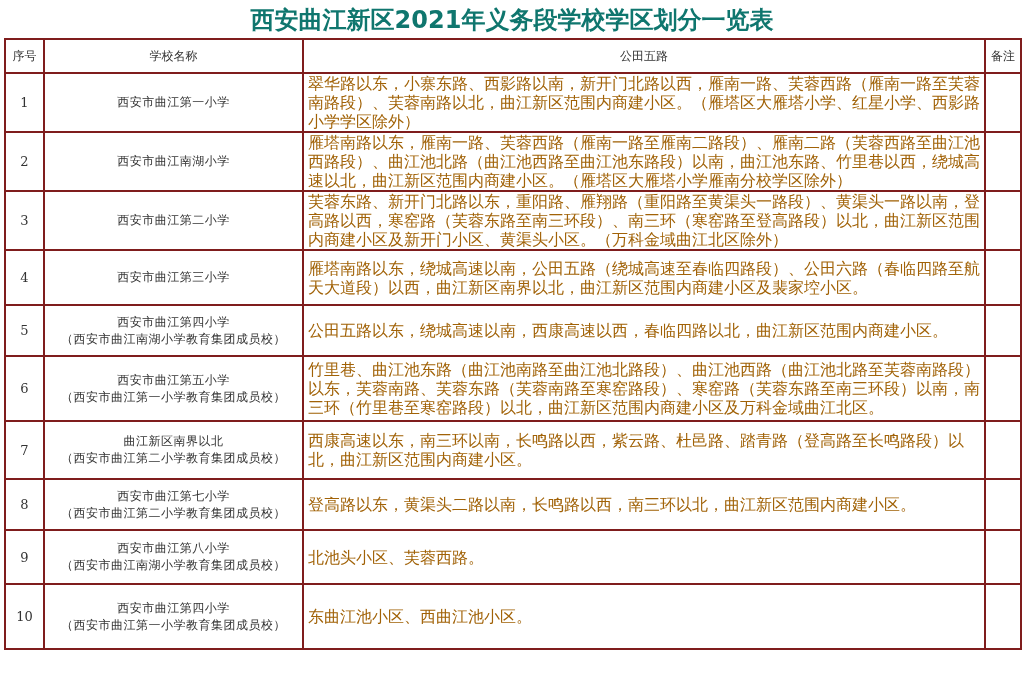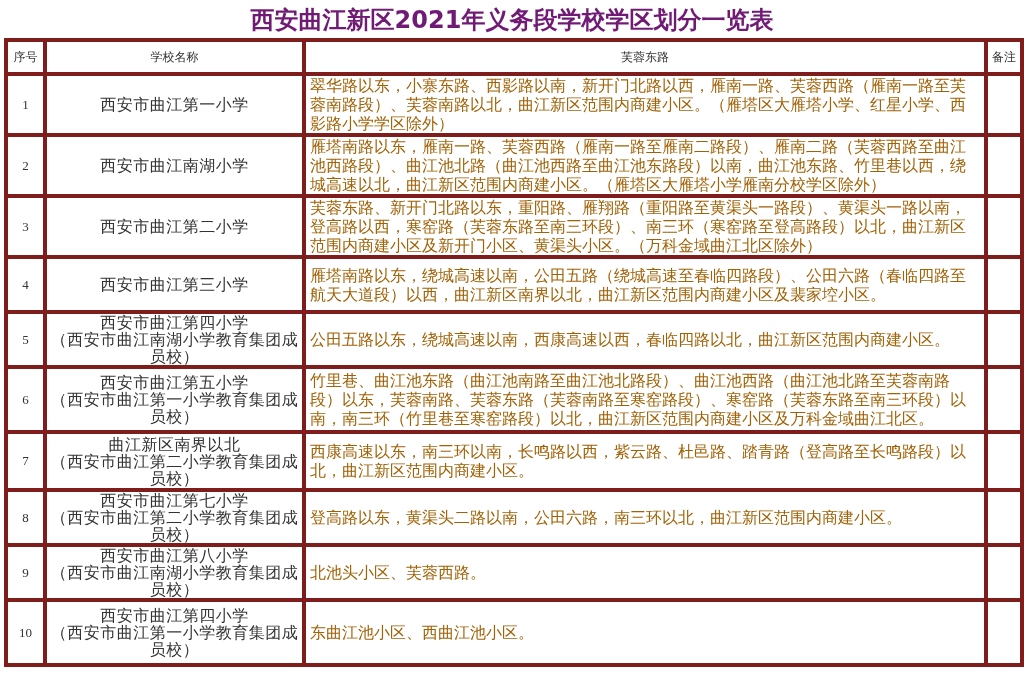--- a/index.html
+++ b/index.html
@@ -1,52 +1,52 @@
 <!DOCTYPE html>
 <html><head>
   <meta charset="utf-8">
   <style>
     * { box-sizing: border-box; margin: 0; padding: 0; }
     html, body { width: 1024px; height: 687px; background: #ffffff; overflow: hidden; }
     body { font-family: "DejaVu Serif", "Liberation Serif", serif; color: #222; position: relative; }
     .title {
       position: absolute; left: 0; top: 4px; width: 1024px; height: 32px;
       text-align: center; font-family: "DejaVu Sans", "Liberation Sans", sans-serif;
-      font-weight: bold; font-size: 24px; line-height: 32px; color: #701a75; letter-spacing: 0px;
+      font-weight: bold; font-size: 24px; line-height: 32px; color: #0f766e; letter-spacing: 0px;
     }
     table.district {
       position: absolute; left: 4px; top: 38px; width: 1016px;
       border-collapse: collapse; table-layout: fixed;
     }
     table.district td, table.district th {
-      border: 4px solid #7f1d1d; font-weight: normal; vertical-align: middle; font-family: Liberation Serif, serif;
+      border: 2px solid #7f1d1d; font-weight: normal; vertical-align: middle;
     }
     th { font-size: 12px; color: #333; text-align: center; height: 34px; }
     td.no { text-align: center; font-size: 13px; color: #333; }
-    td.name { text-align: center; font-size: 16px; line-height: 17px; color: #333; letter-spacing: 0.5px; }
+    td.name { text-align: center; font-size: 12px; line-height: 17px; color: #333; letter-spacing: 0.5px; }
     td.area { text-align: left; font-size: 16px; line-height: 19px; color: #a16207; padding: 0 4px 0 4px; }
     td.remark { }
   </style>
 </head>
 <body>
 
 <div class="title">西安曲江新区2021年义务段学校学区划分一览表</div>
 
 <table class="district">
   <colgroup>
     <col style="width:39px">
     <col style="width:259px">
     <col style="width:682px">
     <col style="width:36px">
   </colgroup>
   <thead>
     <tr>
       <th>序号</th>
       <th>学校名称</th>
-      <th>芙蓉东路</th>
+      <th>公田五路</th>
       <th>备注</th>
     </tr>
   </thead>
   <tbody id="tbody">
       <tr style="height: 55px;">
         <td class="no">1</td>
         <td class="name">
           <div>西安市曲江第一小学</div>
         </td>
         <td class="area">翠华路以东，小寨东路、西影路以南，新开门北路以西，雁南一路、芙蓉西路（雁南一路至芙蓉南路段）、芙蓉南路以北，曲江新区范围内商建小区。（雁塔区大雁塔小学、红星小学、西影路小学学区除外）</td>
@@ -102,21 +102,21 @@
         </td>
         <td class="area">西康高速以东，南三环以南，长鸣路以西，紫云路、杜邑路、踏青路（登高路至长鸣路段）以北，曲江新区范围内商建小区。</td>
         <td class="remark"></td>
       </tr>
       <tr style="height: 51px;">
         <td class="no">8</td>
         <td class="name">
           <div>西安市曲江第七小学</div>
           <div>（西安市曲江第二小学教育集团成员校）</div>
         </td>
-        <td class="area">登高路以东，黄渠头二路以南，公田六路，南三环以北，曲江新区范围内商建小区。</td>
+        <td class="area">登高路以东，黄渠头二路以南，长鸣路以西，南三环以北，曲江新区范围内商建小区。</td>
         <td class="remark"></td>
       </tr>
       <tr style="height: 54px;">
         <td class="no">9</td>
         <td class="name">
           <div>西安市曲江第八小学</div>
           <div>（西安市曲江南湖小学教育集团成员校）</div>
         </td>
         <td class="area">北池头小区、芙蓉西路。</td>
         <td class="remark"></td>

